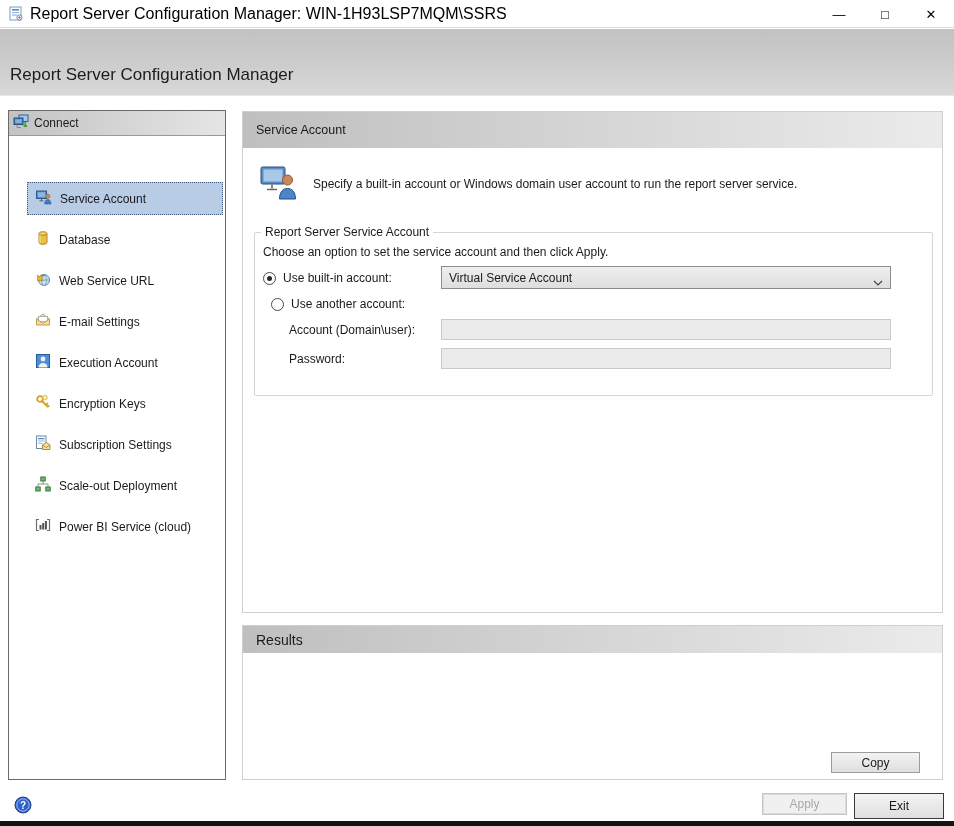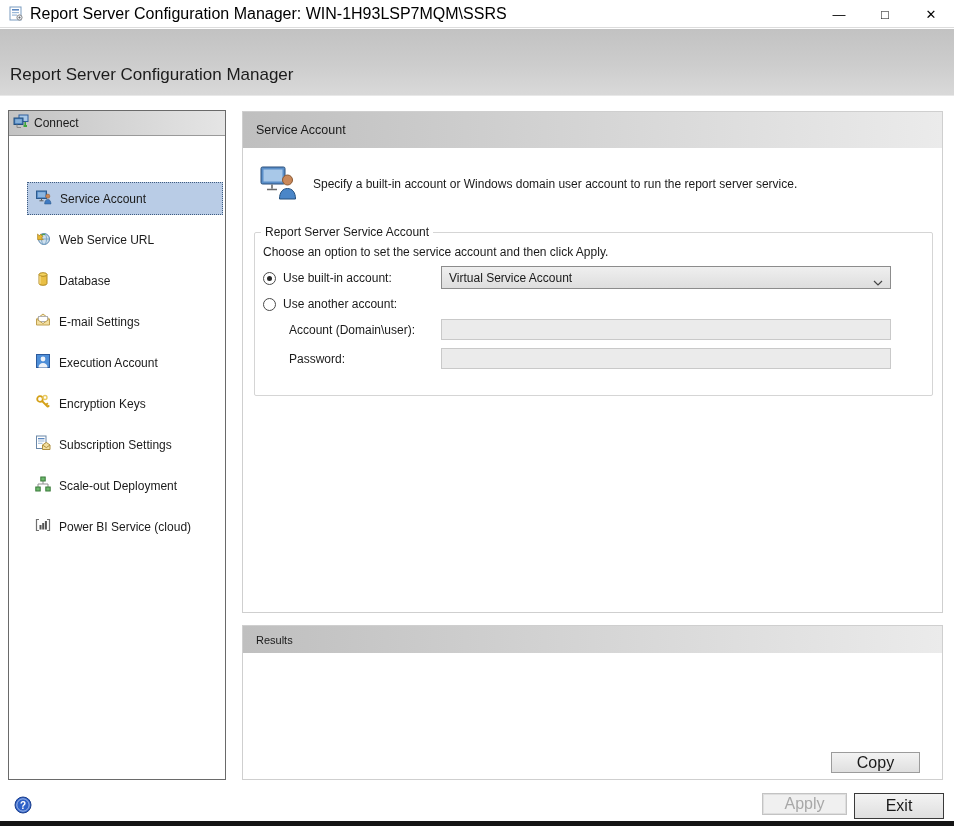--- a/index.html
+++ b/index.html
@@ -104,29 +104,29 @@
     font-family:inherit; font-size:12px; padding:0 5px; color:#1a1a1a;
   }
 
   
   .results-panel {
     position:absolute; left:242px; top:625px; width:701px; height:155px;
     background:#ffffff; border:1px solid #cfcfcf;
   }
   .results-header {
     height:27px; background:linear-gradient(90deg,#bfbfbf 0%,#ebebeb 100%);
-    display:flex; align-items:center; padding-left:13px; font-size:11px;
+    display:flex; align-items:center; padding-left:13px; font-size:14px;
   }
   .copy-btn {
     position:absolute; right:22px; top:126px; width:89px; height:21px;
   }
 
   
   .btn {
-    font-family:inherit; font-size:16px; color:#1a1a1a;
+    font-family:inherit; font-size:12px; color:#1a1a1a;
     background:linear-gradient(180deg,#f3f3f3,#dfdfdf);
     border:1px solid #9c9c9c; cursor:default;
     display:flex; align-items:center; justify-content:center;
   }
   .btn.disabled {
     color:#a8a8a8; background:#f0f0f0; border:1px solid #c3c3c3;
     box-shadow:inset 0 0 0 1px #dedede;
   }
   .btn.default-focus { border:1px solid #3a3a3a; }
 
@@ -191,39 +191,39 @@
           <circle cx="11.8" cy="7.2" r="2.1" fill="#c9885a" stroke="#8c5a32" stroke-width="0.5"></circle>
           <path d="M8.6 15 c0-3 1.4-4.6 3.2-4.6 s3.2 1.6 3.2 4.6 z" fill="#3f7ac2" stroke="#24507e" stroke-width="0.5"></path>
         </svg>
       </span>
       <span class="ti-label">Service Account</span>
     </div>
 
     <div class="tree-item">
       <span>
         <svg width="16" height="16" viewBox="0 0 16 16">
+          <path d="M4 3.5 v9 a4 1.8 0 0 0 8 0 v-9 z" fill="#e9bf45" stroke="#b08920"></path>
+          <ellipse cx="8" cy="3.5" rx="4" ry="1.8" fill="#f5d460" stroke="#b08920"></ellipse>
+          <path d="M5 4.8 v8" stroke="#f8e090" stroke-width="1.2"></path>
+        </svg>
+      </span>
+      <span class="ti-label">Database</span>
+    </div>
+
+    <div class="tree-item">
+      <span>
+        <svg width="16" height="16" viewBox="0 0 16 16">
           <circle cx="9" cy="9" r="5.5" fill="#cfe0ee" stroke="#5a87b0"></circle>
           <ellipse cx="9" cy="9" rx="2.5" ry="5.5" fill="none" stroke="#7fa8c8"></ellipse>
           <line x1="3.5" y1="9" x2="14.5" y2="9" stroke="#7fa8c8"></line>
           <path d="M5 7 c1-2 3-3 5-2.5" fill="none" stroke="#4f9e4f" stroke-width="1.4"></path>
           <path d="M1 6 l4-4 v2.4 h2 v3.2 h-2 v2.4 z" fill="#e8b830" stroke="#a07818" stroke-width="0.6" transform="rotate(-45 4 4) translate(-2 1)"></path>
         </svg>
       </span>
       <span class="ti-label">Web Service URL</span>
-    </div>
-
-    <div class="tree-item">
-      <span>
-        <svg width="16" height="16" viewBox="0 0 16 16">
-          <path d="M4 3.5 v9 a4 1.8 0 0 0 8 0 v-9 z" fill="#e9bf45" stroke="#b08920"></path>
-          <ellipse cx="8" cy="3.5" rx="4" ry="1.8" fill="#f5d460" stroke="#b08920"></ellipse>
-          <path d="M5 4.8 v8" stroke="#f8e090" stroke-width="1.2"></path>
-        </svg>
-      </span>
-      <span class="ti-label">Database</span>
     </div>
 
 
     <div class="tree-item">
       <span>
         <svg width="16" height="16" viewBox="0 0 16 16">
           <path d="M1.5 7 L8 2 L14.5 7" fill="#f7ecc2" stroke="#c0a050"></path>
           <rect x="3.5" y="4.5" width="9" height="5" fill="#ffffff" stroke="#b0b0b0"></rect>
           <path d="M1.5 7 v6 h13 v-6 l-6.5 4.5 z" fill="#f3dfa0" stroke="#c0a050"></path>
         </svg>
@@ -321,21 +321,21 @@
 
     <div class="combo">
       <span>Virtual Service Account</span>
       <span class="chevron">
         <svg width="10" height="6" viewBox="0 0 10 6">
             <polyline points="1,1 5,5 9,1" fill="none" stroke="#444" stroke-width="1.2"></polyline>
           </svg>
       </span>
     </div>
 
-    <div class="radio-row" style="left:8px; top:64px;">
+    <div class="radio-row" style="left:16px; top:64px;">
       <span class="radio-circle"></span>
       <span>Use another account:</span>
     </div>
 
     <div class="field-label" style="left:34px; top:90px;">Account (Domain\user):</div>
     <input class="text-input" style="top: 86px;" disabled="" value="">
 
     <div class="field-label" style="left:34px; top:119px;">Password:</div>
     <input class="text-input" style="top: 115px;" type="password" disabled="" value="">
   </div>

